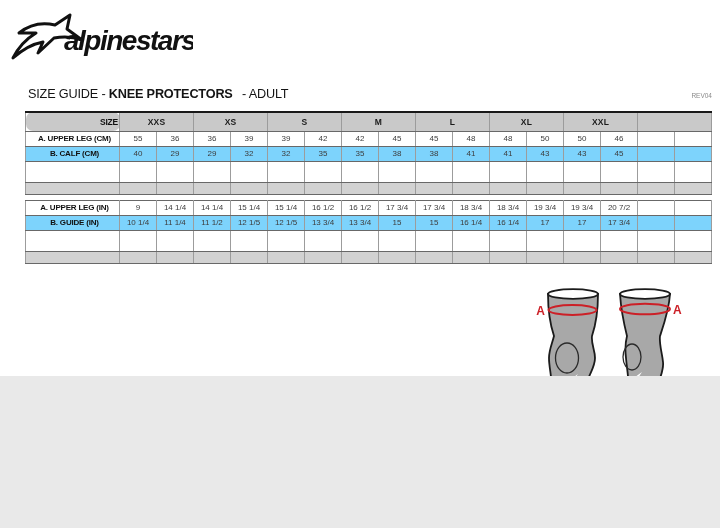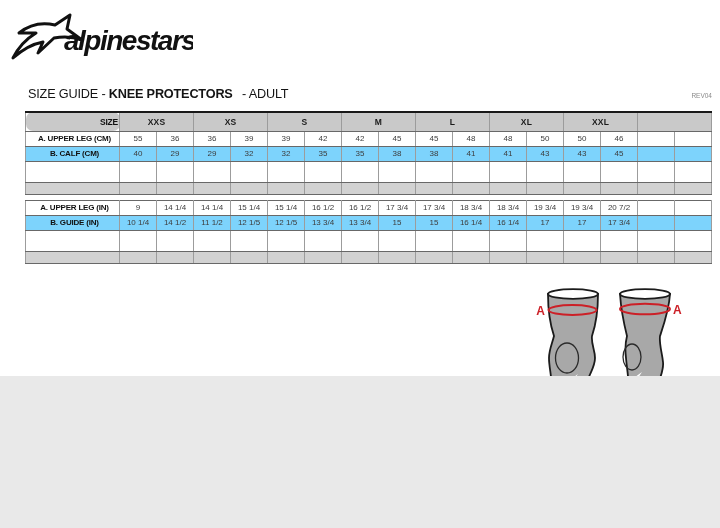--- a/index.html
+++ b/index.html
@@ -215,21 +215,21 @@
             <td>18 3/4</td>
             <td>19 3/4</td>
             <td>19 3/4</td>
             <td>20 7/2</td>
             <td></td>
             <td></td>
           </tr>
           <tr class="r-gray">
             <th class="lbl">B. GUIDE (IN)</th>
             <td>10 1/4</td>
-            <td>14 1/2</td>
+            <td>11 1/4</td>
             <td>11 1/2</td>
             <td>12 1/5</td>
             <td>12 1/5</td>
             <td>13 3/4</td>
             <td>13 3/4</td>
             <td>15</td>
             <td>15</td>
             <td>16 1/4</td>
             <td>16 1/4</td>
             <td>17</td>

